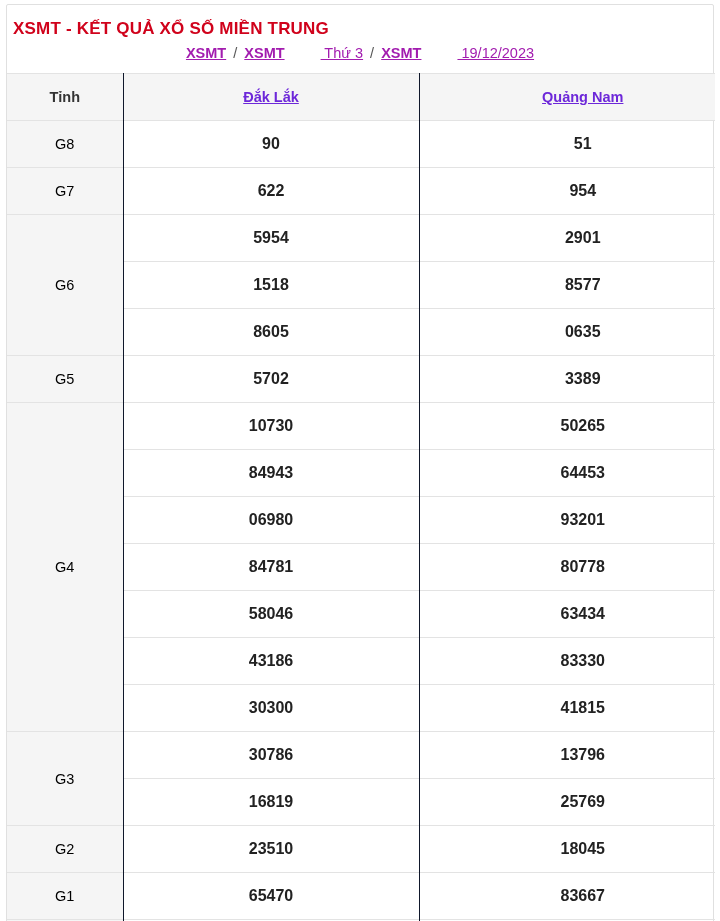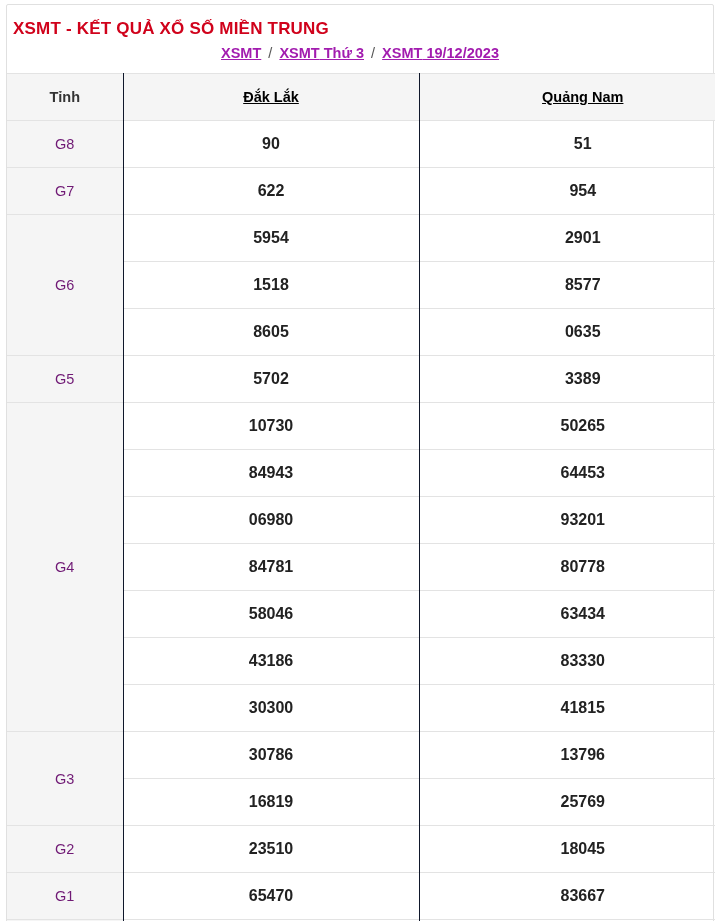--- a/index.html
+++ b/index.html
@@ -41,21 +41,22 @@
     color: #a21caf;
     text-decoration: underline;
     font-weight: bold;
   }
   .breadcrumb .sep {
     color: #555;
     padding: 0 3px;
     font-weight: normal;
   }
   .breadcrumb .sub {
-    font-weight: bold;
+    font-weight: normal;
+    margin-left: 36px;
   }
   table.results {
     width: 100%;
     border-collapse: collapse;
     table-layout: fixed;
   }
   table.results th, table.results td {
     border-top: 1px solid #e3e3e3;
     border-right: 1px solid #0f172a;
     text-align: center;
@@ -67,29 +68,29 @@
   }
   thead th {
     background: #f5f5f5;
     font-size: 14.5px;
     font-weight: bold;
     color: #333;
     height: 44px;
     border-top: none;
   }
   thead th.prov a {
-    color: #000000;
+    color: #6d28d9;
     text-decoration: underline;
   }
   col.c-prize { width: 116px; }
   col.c-val { width: 296px; }
   td.prize {
     background: #f5f5f5;
     font-size: 14.5px;
-    color: #701a75;
+    color: #000000;
     font-weight: normal;
   }
   td.num {
     font-size: 16px;
     font-weight: bold;
     color: #222;
     height: 44px;
   }
   tr.db td.prize {
     color: #d0021b;

